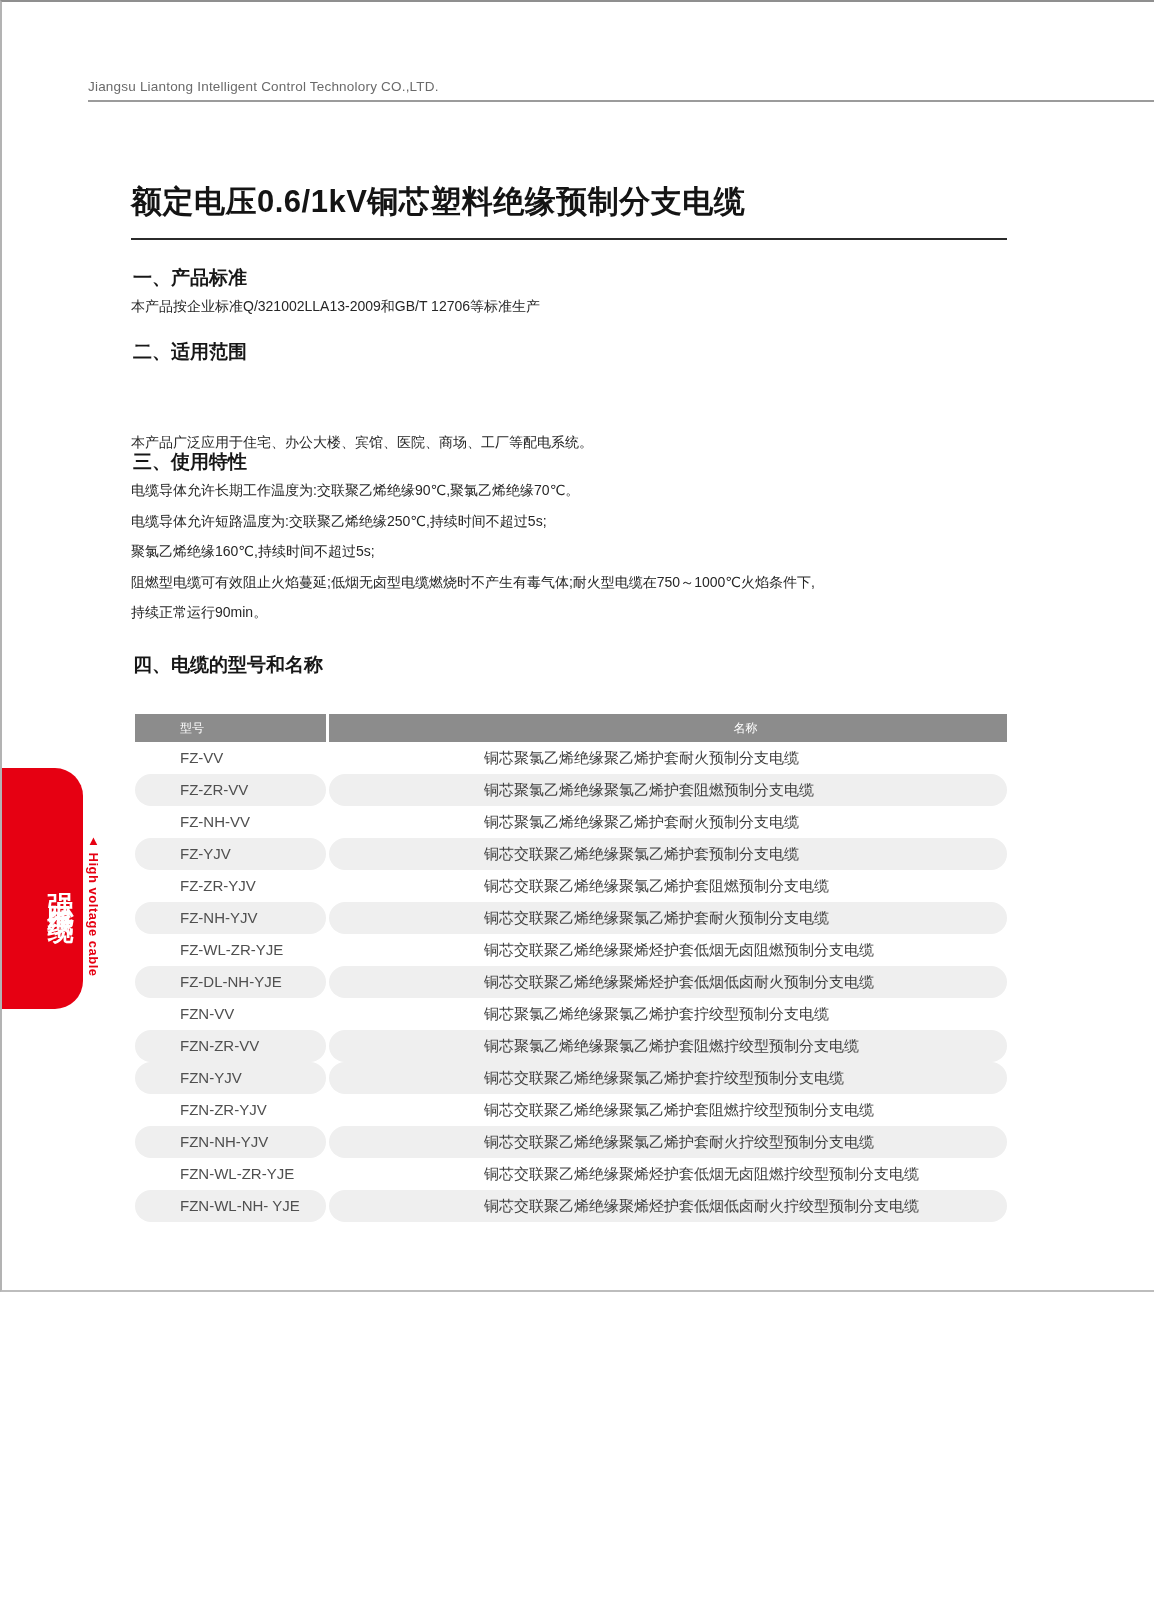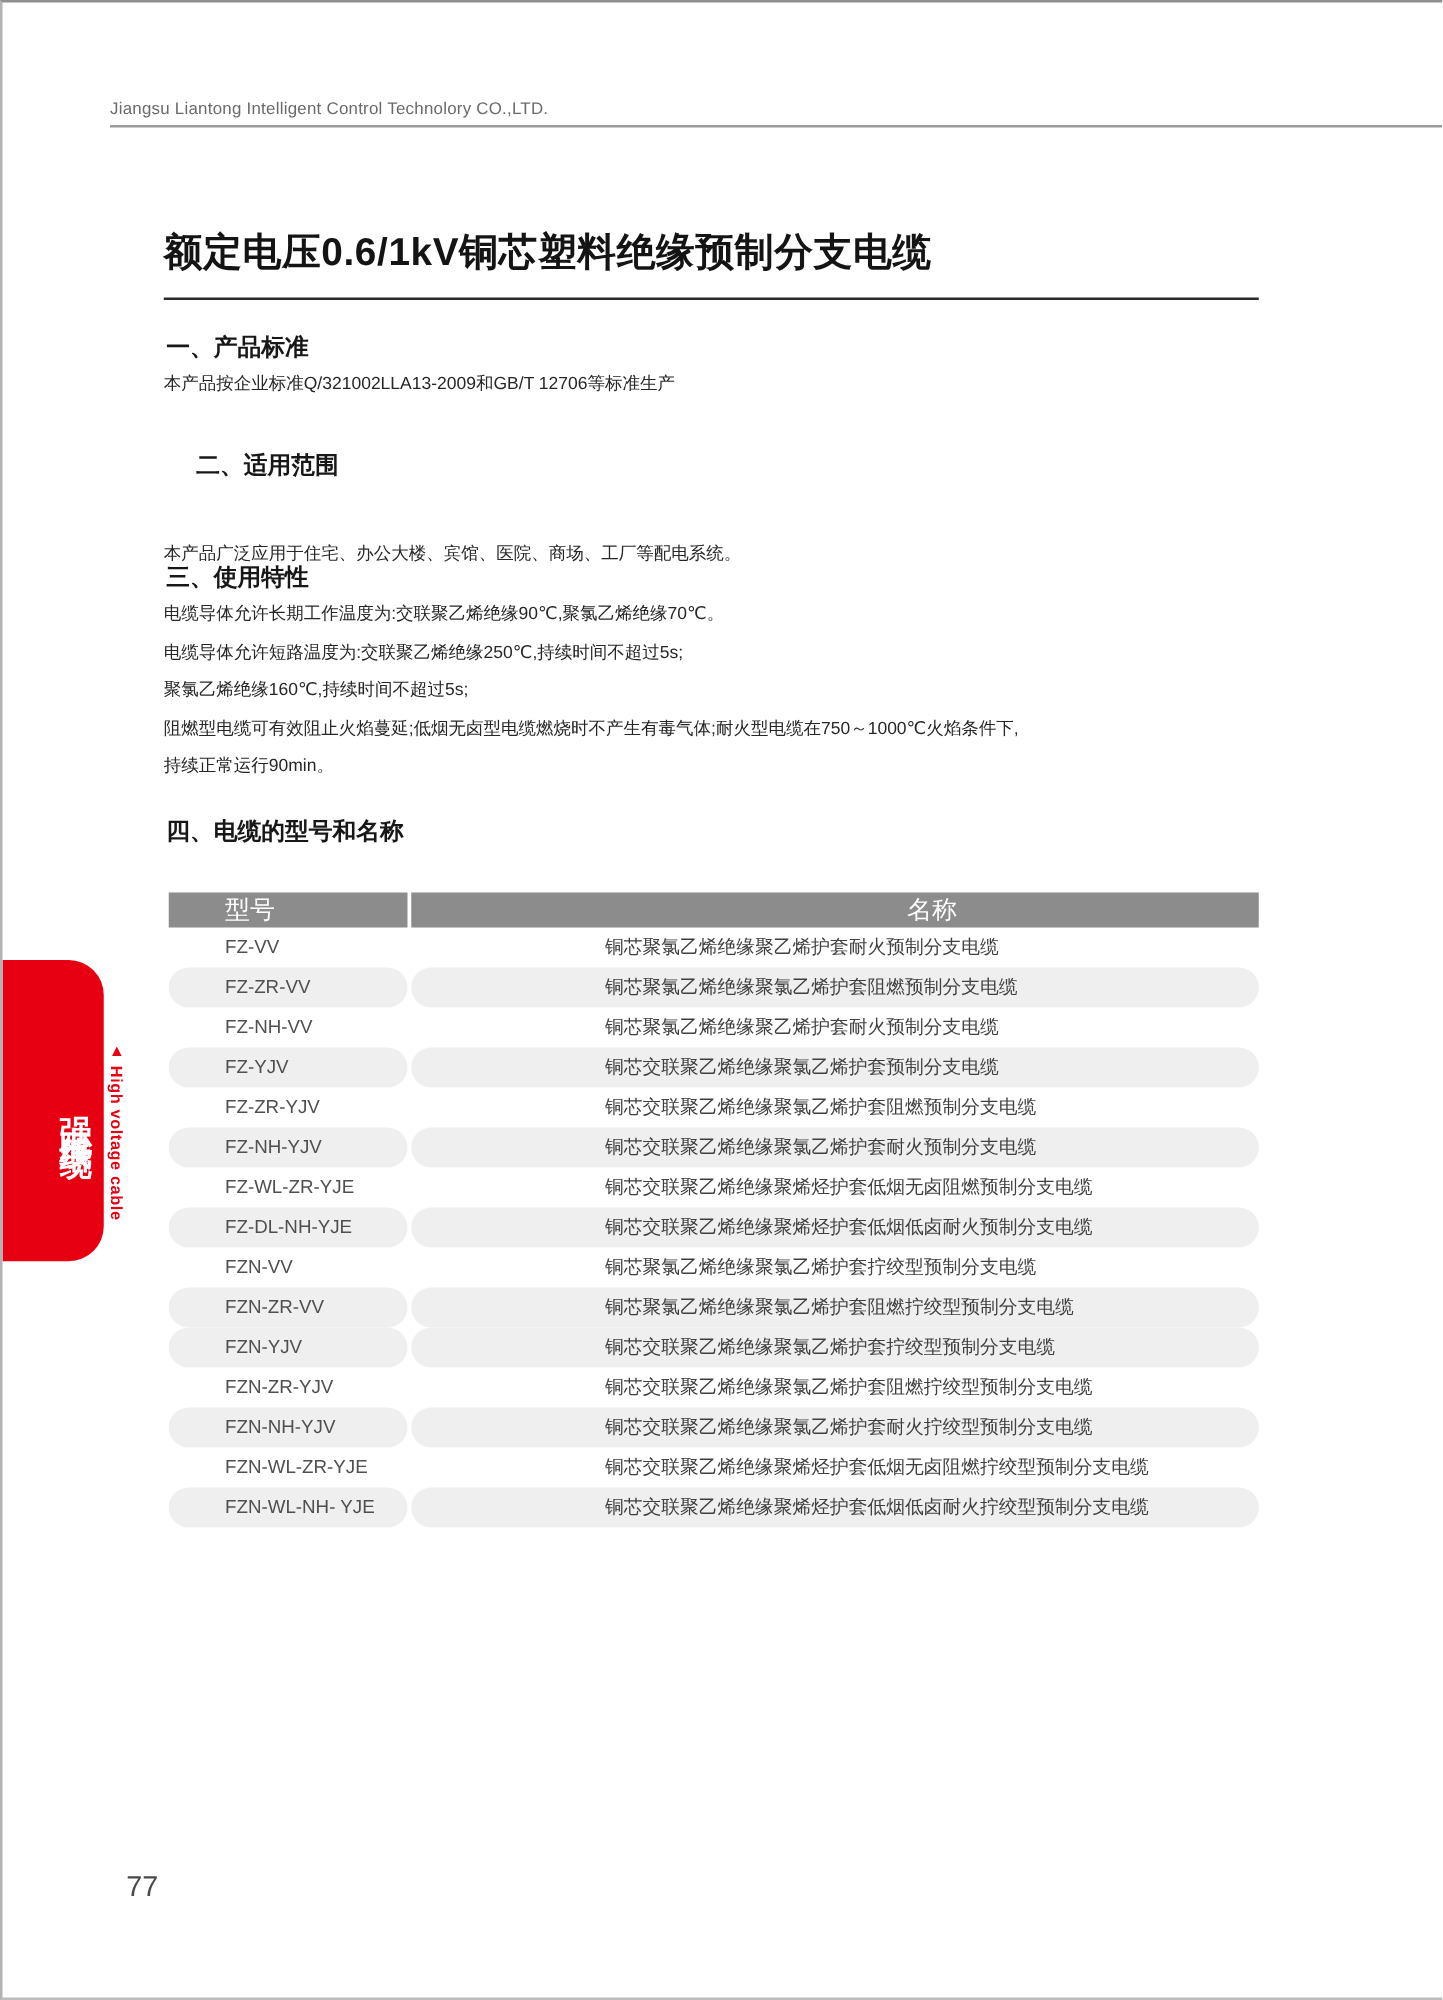--- a/index.html
+++ b/index.html
@@ -1,19 +1,19 @@
 <!DOCTYPE html>
 <html><head>
 <meta charset="utf-8">
 <style>
   * { margin:0; padding:0; box-sizing:border-box; }
   html,body { background:#ffffff; }
   body { font-family:"Liberation Sans","DejaVu Sans",sans-serif; }
   .page {
-    position:relative; width:1154px; height:1600px; background:#ffffff;
+    position:relative; width:1154px; height:1292px; background:#ffffff;
     border-top:2px solid #8f8f8f; border-left:2px solid #b3b3b3; border-bottom:2px solid #bdbdbd;
     overflow:hidden;
   }
   .company {
     position:absolute; left:86px; top:77px;
     font-size:13.5px; color:#6a6a6a; letter-spacing:0.2px;
   }
   .header-rule {
     position:absolute; left:86px; right:0; top:98px; height:2px; background:#9b9b9b;
   }
@@ -32,21 +32,21 @@
     position:absolute; left:129px;
     font-size:14px; color:#262626;
   }
   
   .cable-table { position:absolute; left:133px; top:712px; width:872px; }
   .t-row { display:flex; width:100%; }
   .t-row .c1 { width:191px; margin-right:3px; padding-left:45px; }
   .t-row .c2 { flex:1; padding-left:155px; }
   .t-head { height:28px; }
   .t-head .c1, .t-head .c2 {
-    background:#8c8c8c; color:#ffffff; font-size:20px; line-height:28px;
+    background:#8c8c8c; color:#ffffff; font-size:12px; line-height:28px;
   }
   .t-head .c2 { text-align:center; }
   .t-data { height:32px; }
   .t-data .c1 { font-size:15px; line-height:32px; color:#4f4f4f; }
   .t-data .c2 { font-size:15px; line-height:32px; color:#3f3f3f; }
   .t-data.alt .c1, .t-data.alt .c2 { background:#efefef;border-radius:16px; }
   
   .side-tab {
     position:absolute; left:0; top:766px; width:81px; height:241px;
     background:#e60012; border-radius:0 28px 28px 0;
@@ -73,21 +73,21 @@
 
   <div class="company">Jiangsu Liantong Intelligent Control Technolory CO.,LTD.</div>
   <div class="header-rule"></div>
 
   <div class="doc-title">额定电压0.6/1kV铜芯塑料绝缘预制分支电缆</div>
   <div class="title-rule"></div>
 
   <div class="sec-h" style="top:263px;">一、产品标准</div>
   <div class="sec-p" style="top:296px;">本产品按企业标准Q/321002LLA13-2009和GB/T 12706等标准生产</div>
 
-  <div class="sec-h" style="top:357px;margin-left:24px;">二、适用范围</div>
+  <div class="sec-h" style="top:337px;">二、适用范围</div>
   <div class="sec-p" style="top:388px;margin-top:44px;">本产品广泛应用于住宅、办公大楼、宾馆、医院、商场、工厂等配电系统。</div>
 
   <div class="sec-h" style="top:447px;">三、使用特性</div>
   <div class="sec-p" style="top:480px;">电缆导体允许长期工作温度为:交联聚乙烯绝缘90℃,聚氯乙烯绝缘70℃。</div>
   <div class="sec-p" style="top:511px;">电缆导体允许短路温度为:交联聚乙烯绝缘250℃,持续时间不超过5s;</div>
   <div class="sec-p" style="top:541px;">聚氯乙烯绝缘160℃,持续时间不超过5s;</div>
   <div class="sec-p" style="top:572px;">阻燃型电缆可有效阻止火焰蔓延;低烟无卤型电缆燃烧时不产生有毒气体;耐火型电缆在750～1000℃火焰条件下,</div>
   <div class="sec-p" style="top:602px;">持续正常运行90min。</div>
 
   <div class="sec-h" style="top:650px;">四、电缆的型号和名称</div>

